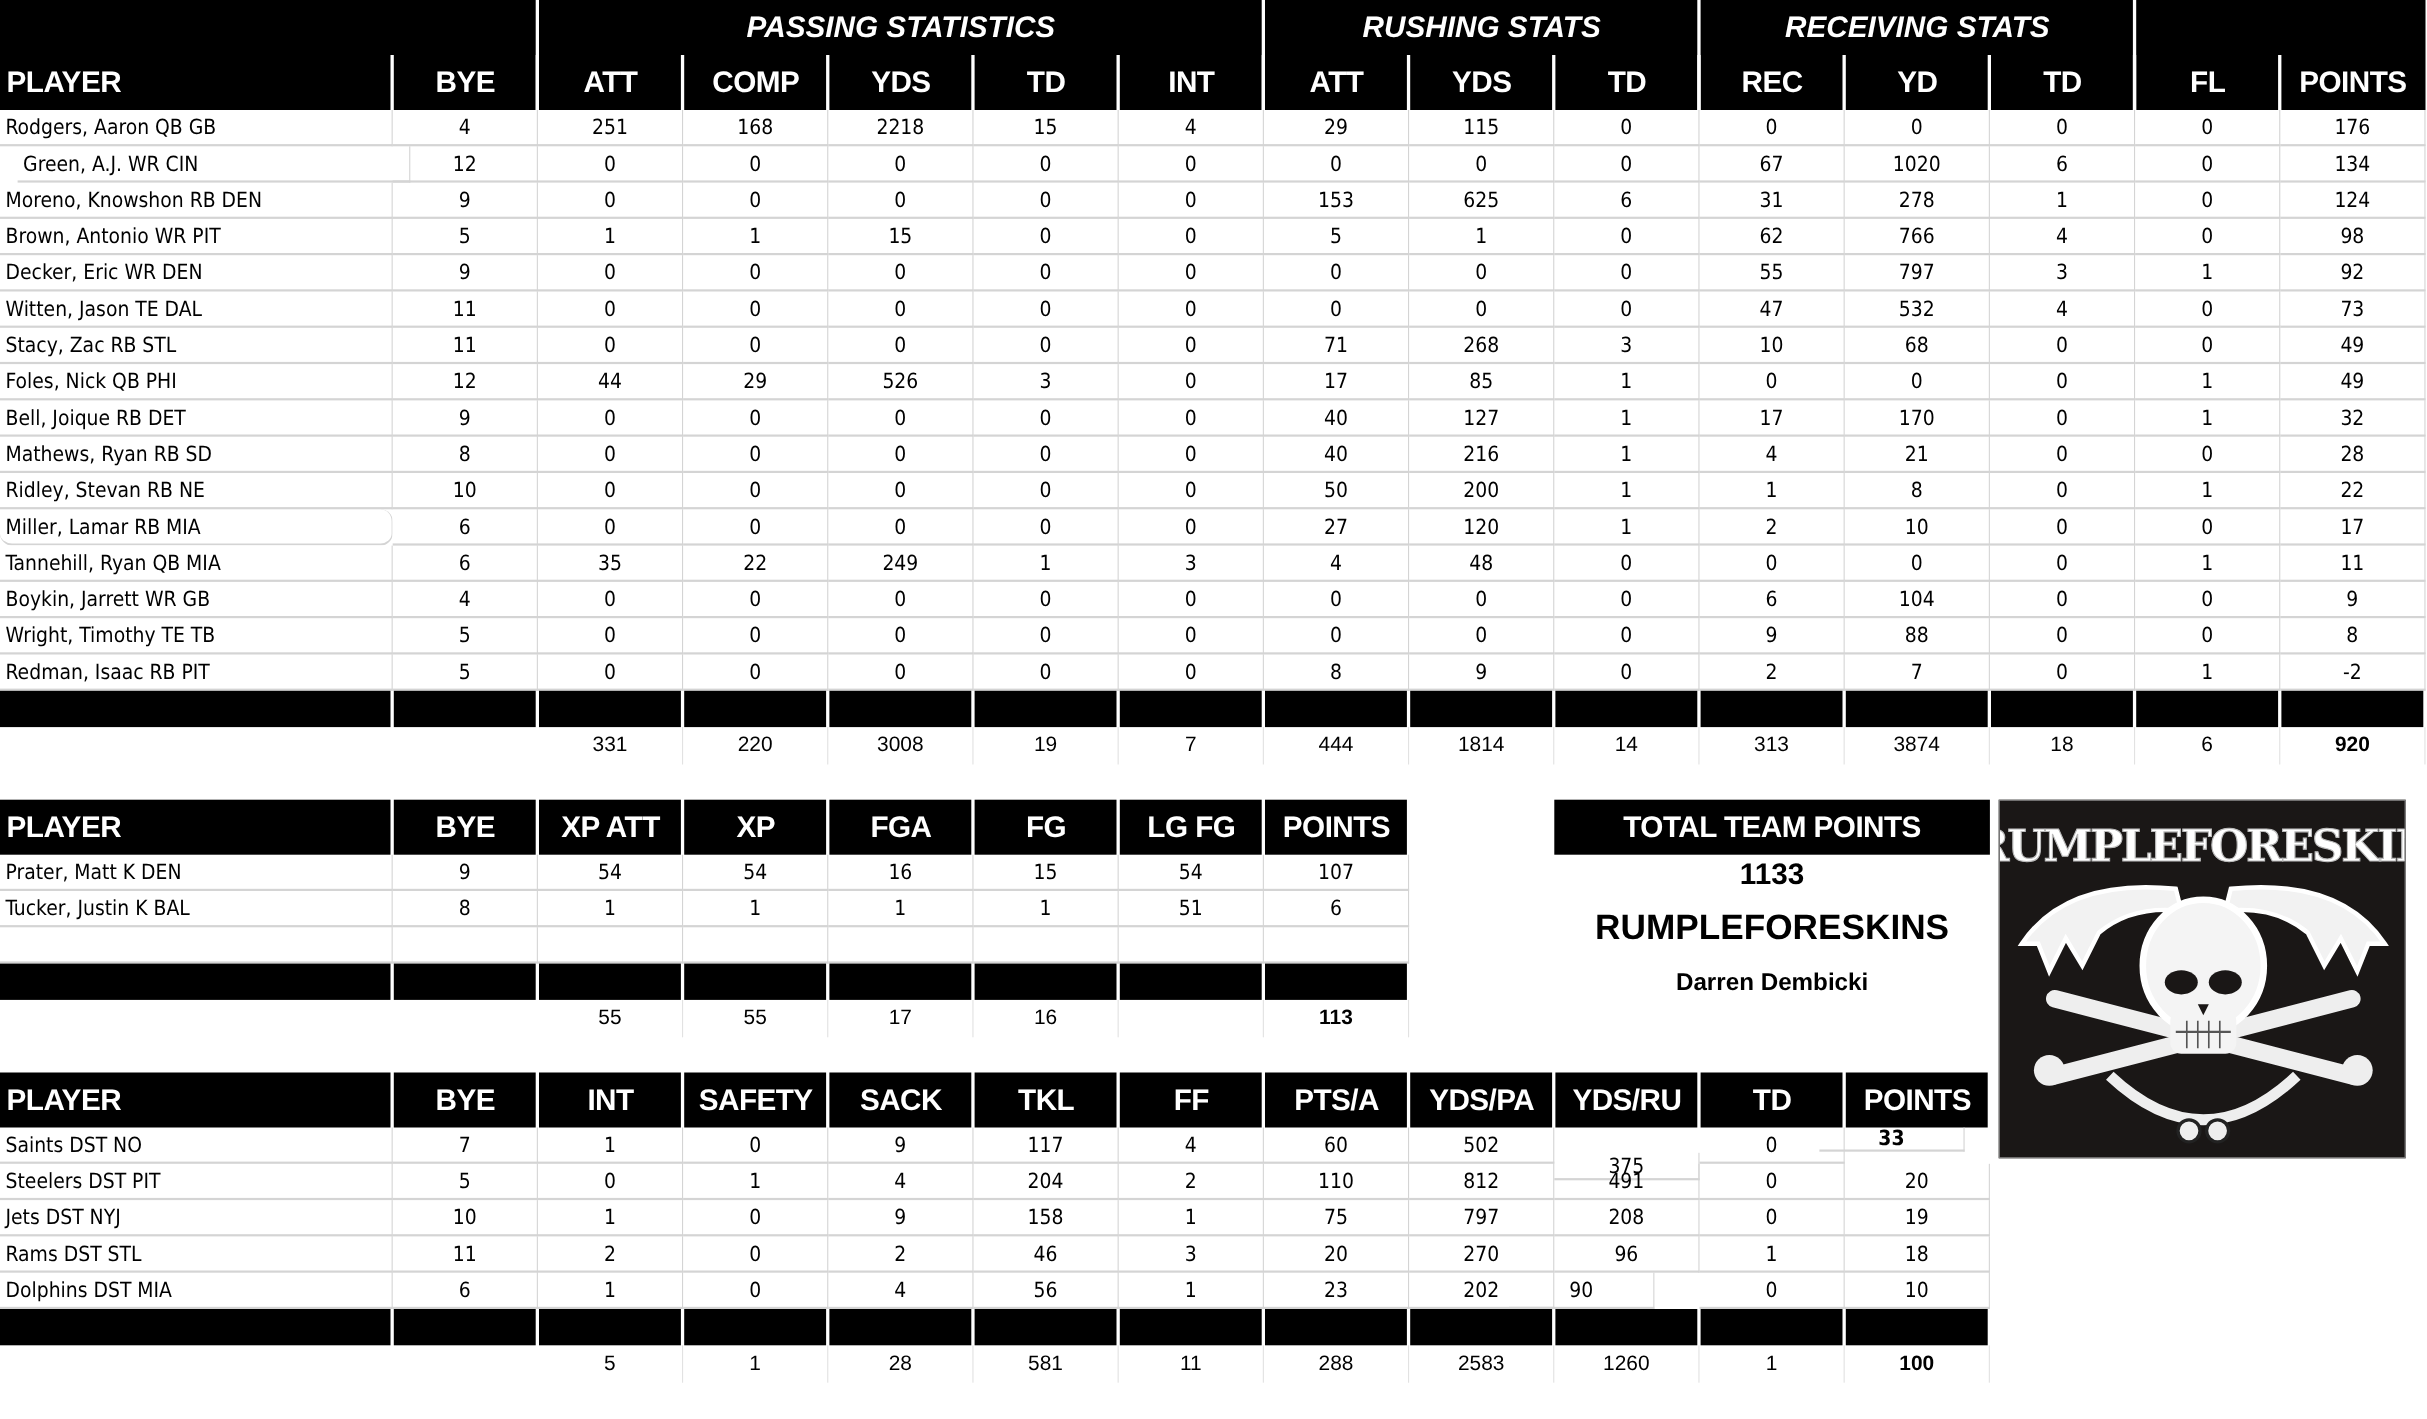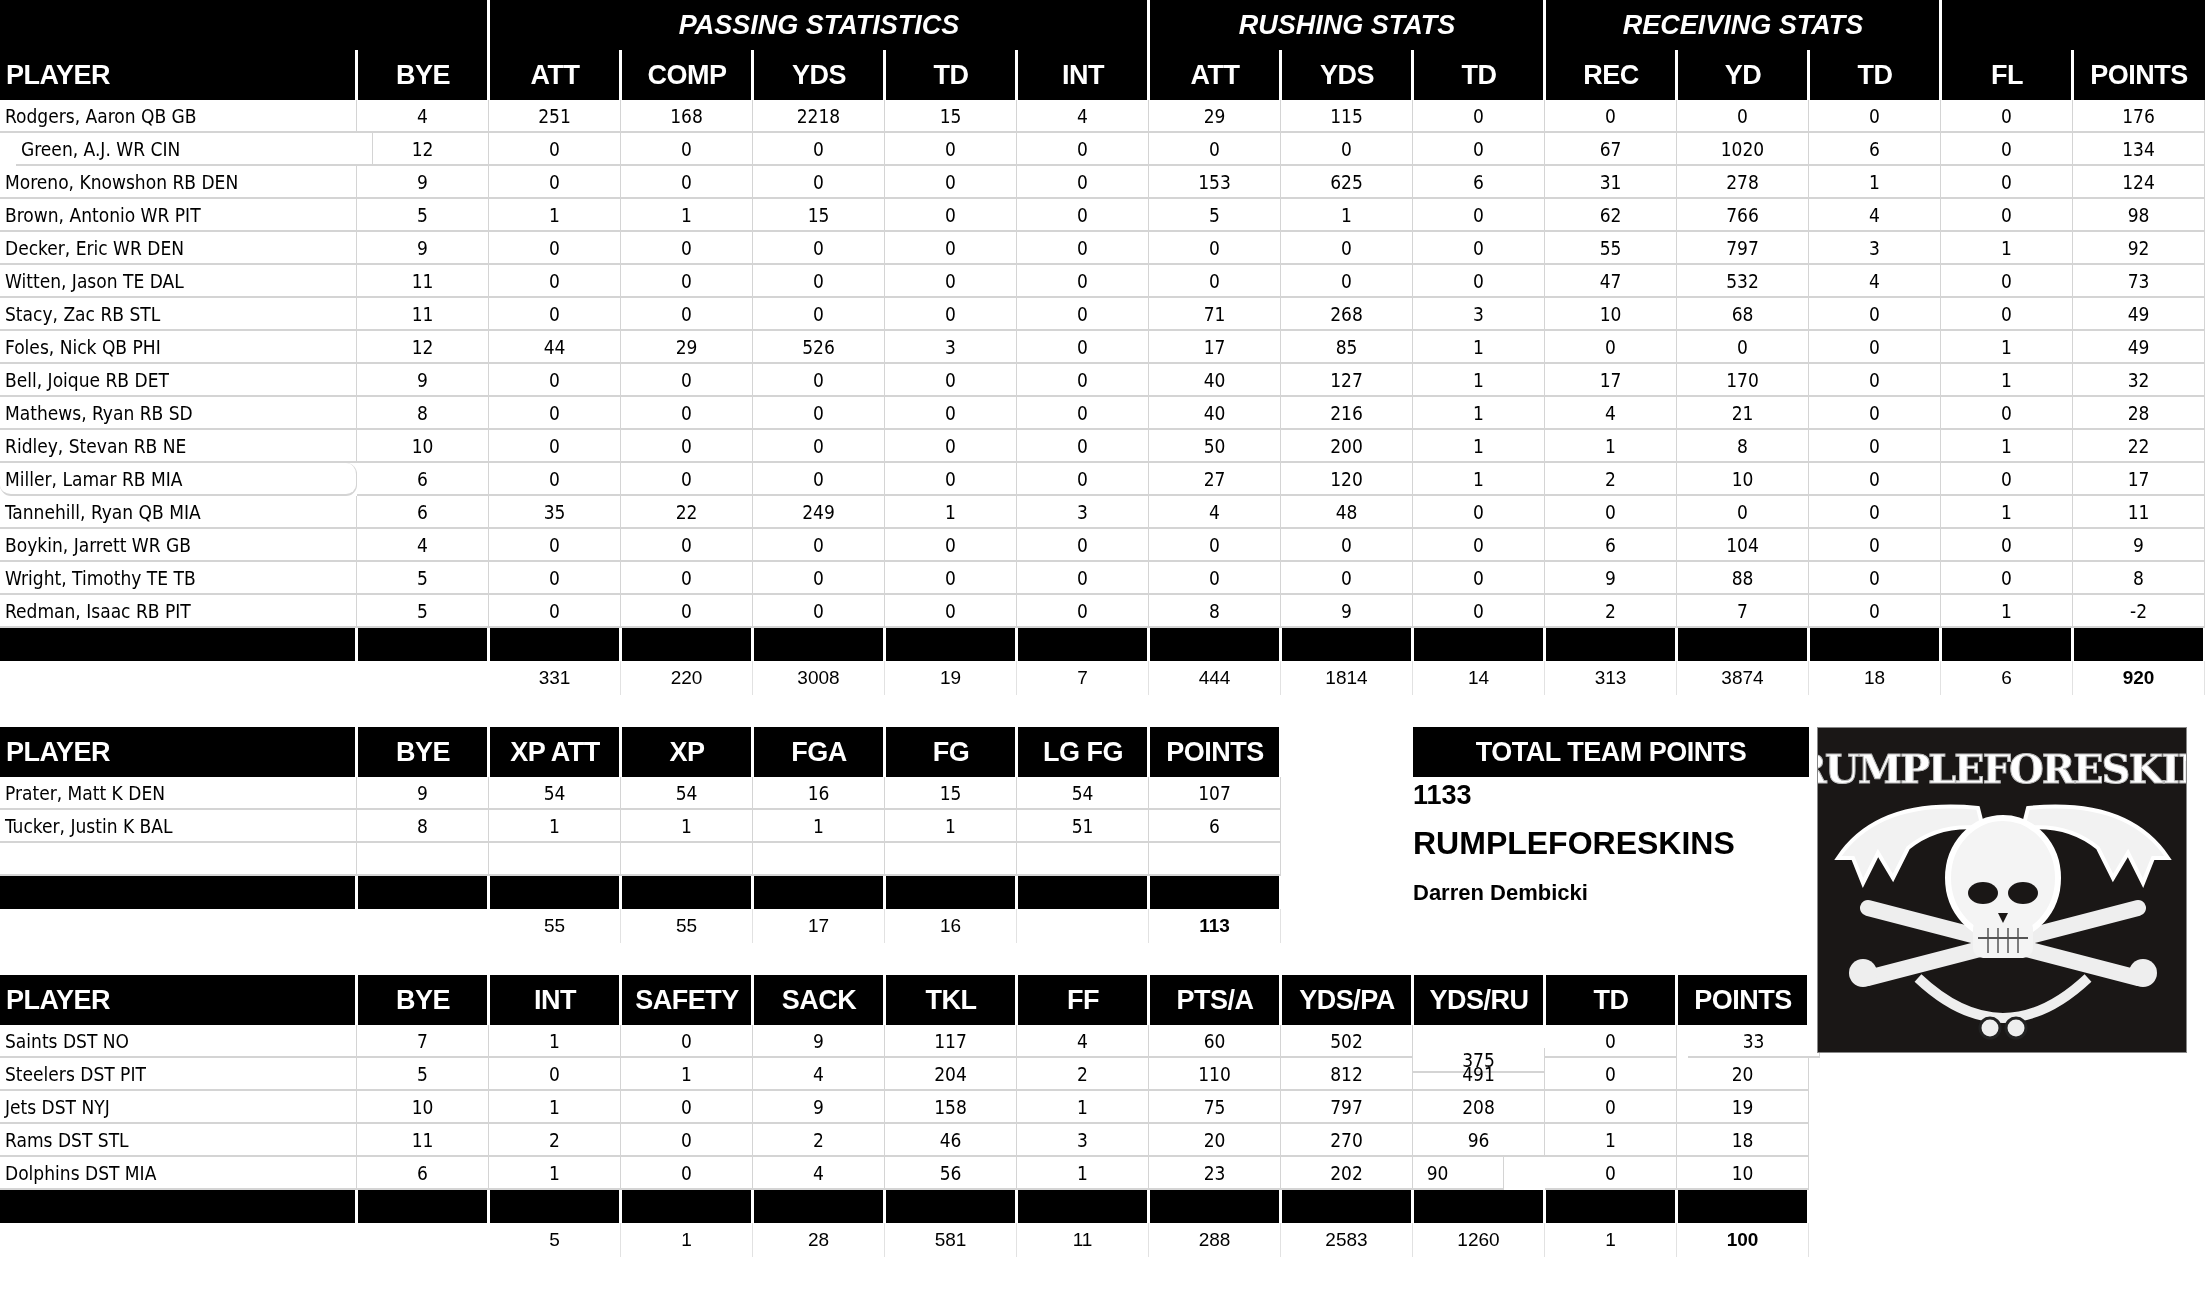--- a/index.html
+++ b/index.html
@@ -15,21 +15,21 @@
          font-size: 27px; display: flex; align-items: center; justify-content: center; color: #fff; }
   .cell { font-family: "DejaVu Sans Condensed", "DejaVu Sans", sans-serif; font-size: 19px;
           display: flex; align-items: center; justify-content: center; box-sizing: border-box;
           border-right: 1px solid #d4d4d4; border-bottom: 2px solid #d4d4d4; }
   .cell.left { justify-content: flex-start; padding-left: 5px; }
   .tot { font-family: "Liberation Sans", sans-serif; font-size: 19px; display: flex;
          align-items: center; justify-content: center; box-sizing: border-box;
          border-right: 1px solid #e2e2e2; }
   .tot.bold { font-weight: bold; }
   .team-line { position: absolute; font-family: "Liberation Sans", sans-serif; font-weight: bold;
-               width: 396px; left: 1413px; }
+               text-align: center; width: 396px; left: 1413px; }
   .logo { position: absolute; left: 1817px; top: 727px; width: 370px; height: 326px;
           background: #1a1716; border: 1px solid #888; box-sizing: border-box; overflow: hidden; }
 </style>
 </head>
 <body>
 
 <div id="root">
     <div class="abs blk" style="left: 0px; top: 0px; width: 2205px; height: 100px;"></div>
     <div class="abs grp" style="left: 489px; top: 0px; width: 660px; height: 50px;">PASSING STATISTICS</div>
     <div class="abs grp" style="left: 1149px; top: 0px; width: 396px; height: 50px;">RUSHING STATS</div>
@@ -417,21 +417,21 @@
     <div class="abs cell" style="left: 357px; top: 1025px; width: 132px; height: 33px;">7</div>
     <div class="abs cell" style="left: 489px; top: 1025px; width: 132px; height: 33px;">1</div>
     <div class="abs cell" style="left: 621px; top: 1025px; width: 132px; height: 33px;">0</div>
     <div class="abs cell" style="left: 753px; top: 1025px; width: 132px; height: 33px;">9</div>
     <div class="abs cell" style="left: 885px; top: 1025px; width: 132px; height: 33px;">117</div>
     <div class="abs cell" style="left: 1017px; top: 1025px; width: 132px; height: 33px;">4</div>
     <div class="abs cell" style="left: 1149px; top: 1025px; width: 132px; height: 33px;">60</div>
     <div class="abs cell" style="left: 1281px; top: 1025px; width: 132px; height: 33px;">502</div>
     <div class="abs cell" style="left: 1413px; top: 1025px; width: 132px; height: 25px; margin-top: 23px;">375</div>
     <div class="abs cell" style="left: 1545px; top: 1025px; width: 132px; height: 33px;">0</div>
-    <div class="abs cell" style="left: 1688px; top: 1025px; width: 132px; height: 33px;">33</div>
+    <div class="abs cell" style="left: 1654px; top: 1025px; width: 132px; height: 22px; font-weight: bold;">33</div>
     <div class="abs cell left" style="left: 0px; top: 1058px; width: 357px; height: 33px;">Steelers DST PIT</div>
     <div class="abs cell" style="left: 357px; top: 1058px; width: 132px; height: 33px;">5</div>
     <div class="abs cell" style="left: 489px; top: 1058px; width: 132px; height: 33px;">0</div>
     <div class="abs cell" style="left: 621px; top: 1058px; width: 132px; height: 33px;">1</div>
     <div class="abs cell" style="left: 753px; top: 1058px; width: 132px; height: 33px;">4</div>
     <div class="abs cell" style="left: 885px; top: 1058px; width: 132px; height: 33px;">204</div>
     <div class="abs cell" style="left: 1017px; top: 1058px; width: 132px; height: 33px;">2</div>
     <div class="abs cell" style="left: 1149px; top: 1058px; width: 132px; height: 33px;">110</div>
     <div class="abs cell" style="left: 1281px; top: 1058px; width: 132px; height: 33px;">812</div>
     <div class="abs cell" style="left: 1413px; top: 1058px; width: 132px; height: 33px;">491</div>

